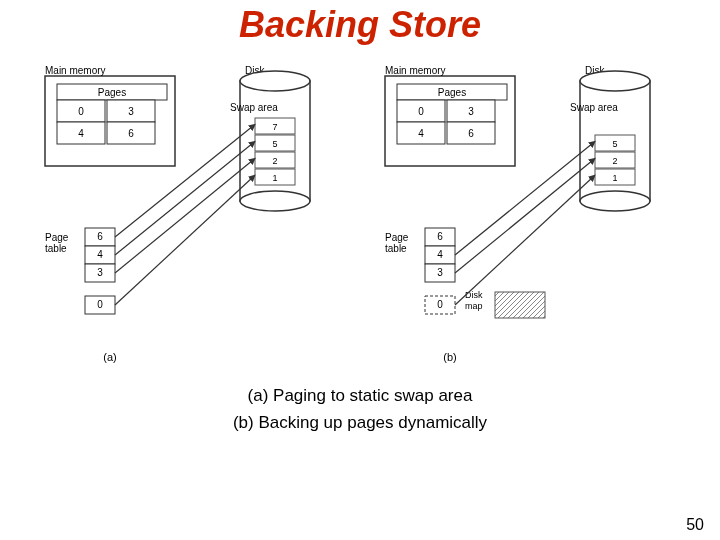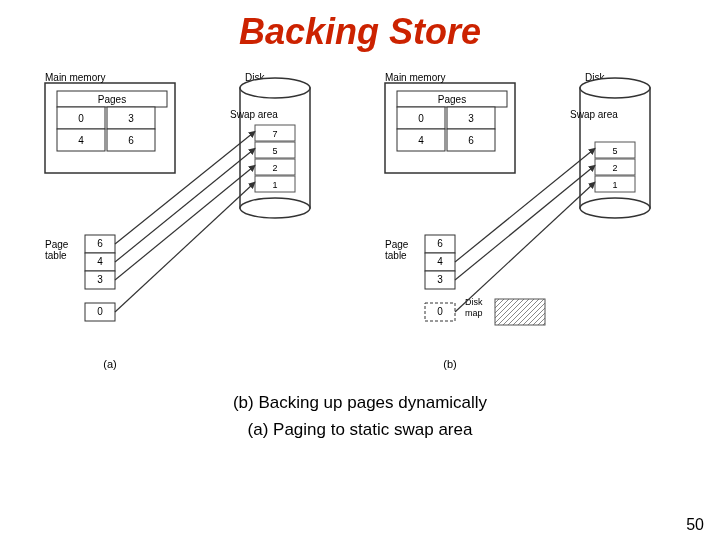--- a/index.html
+++ b/index.html
@@ -9,21 +9,21 @@
       background: #fff;
       font-family: Arial, sans-serif;
       overflow: hidden;
       position: relative;
     }
     h1 {
       text-align: center;
       color: #cc2200;
       font-size: 36px;
       font-style: italic;
-      padding-top: 11px;
+      padding-top: 4px;
       font-weight: bold;
     }
     .main-content {
       display: flex;
       flex-direction: row;
       justify-content: center;
       align-items: flex-start;
       gap: 30px;
       padding: 10px 20px 0 20px;
     }
@@ -194,17 +194,17 @@
       <line x1="80" y1="217" x2="218" y2="104" stroke="#333" stroke-width="1.2" marker-end="url(#arrow2)"></line>
       <line x1="80" y1="249" x2="218" y2="121" stroke="#333" stroke-width="1.2" marker-end="url(#arrow2)"></line>
 
       <text x="75" y="305" text-anchor="middle" font-size="11" fill="#000">(b)</text>
     </svg>
   </div>
 
 </div>
 
 <div class="bottom-text">
+  <div>(a) Paging to static swap area</div>
   <div>(b) Backing up pages dynamically</div>
-  <div>(a) Paging to static swap area</div>
 </div>
 
 <div class="page-num">50</div>
 
 </body></html>

